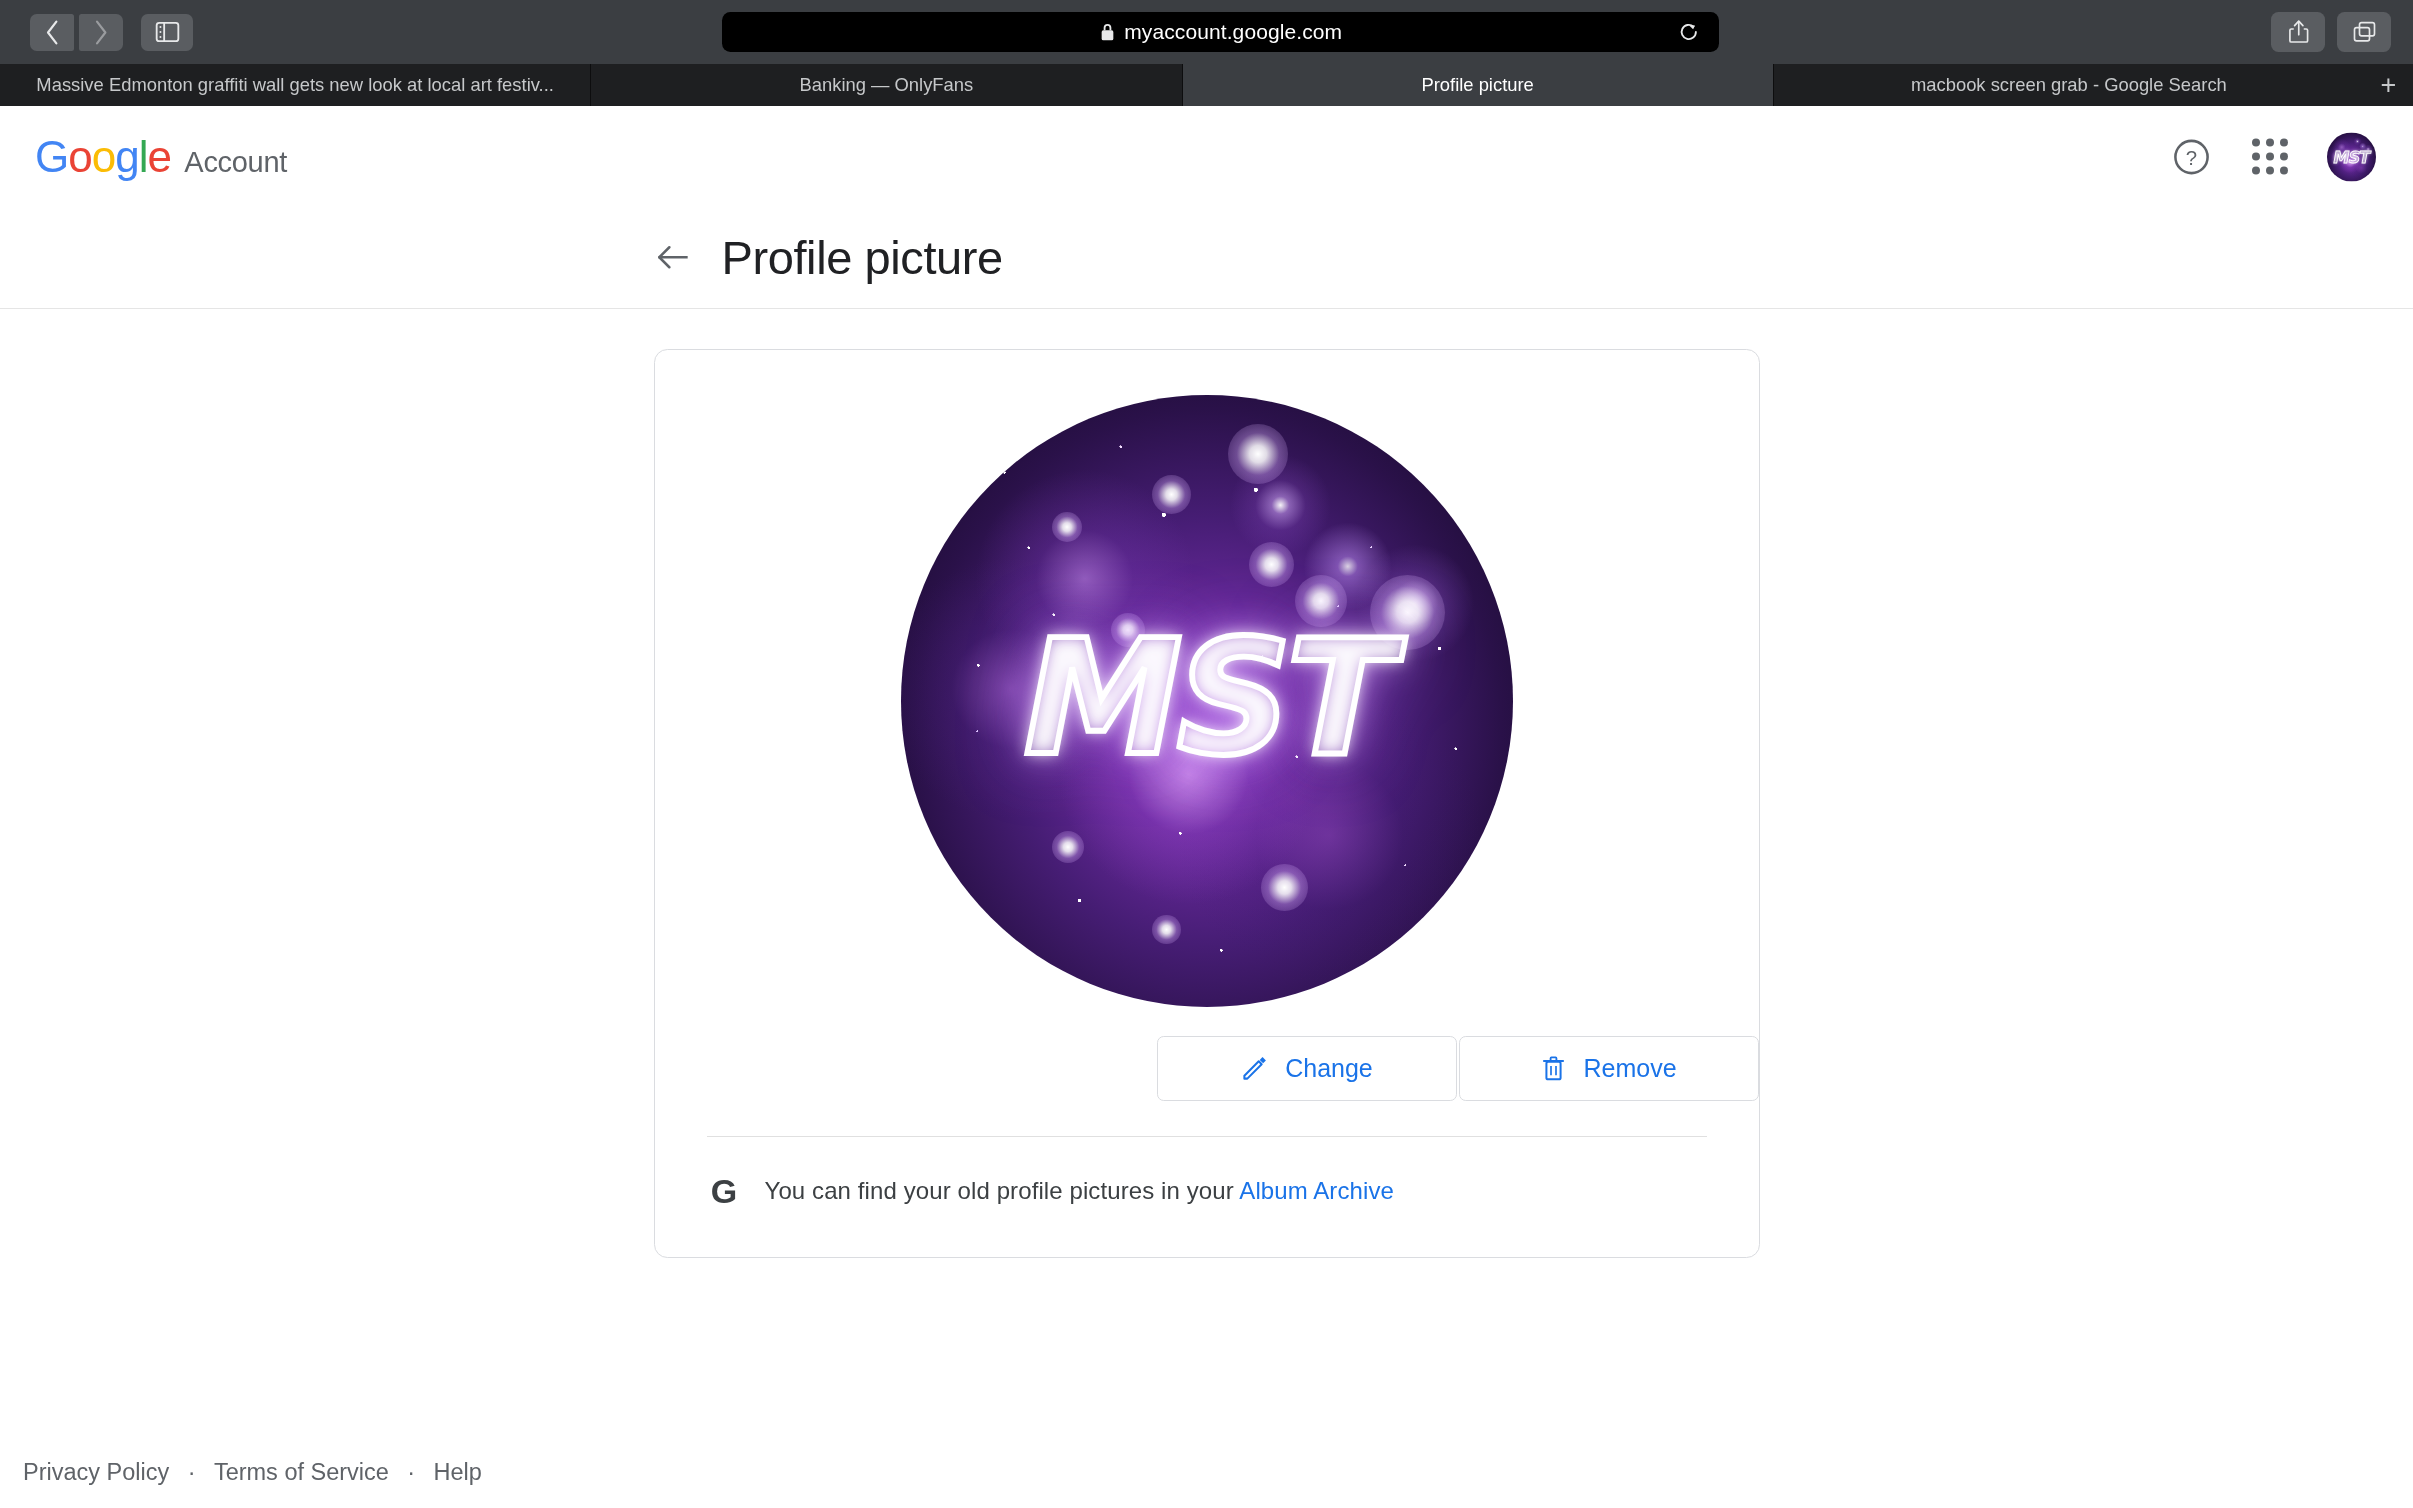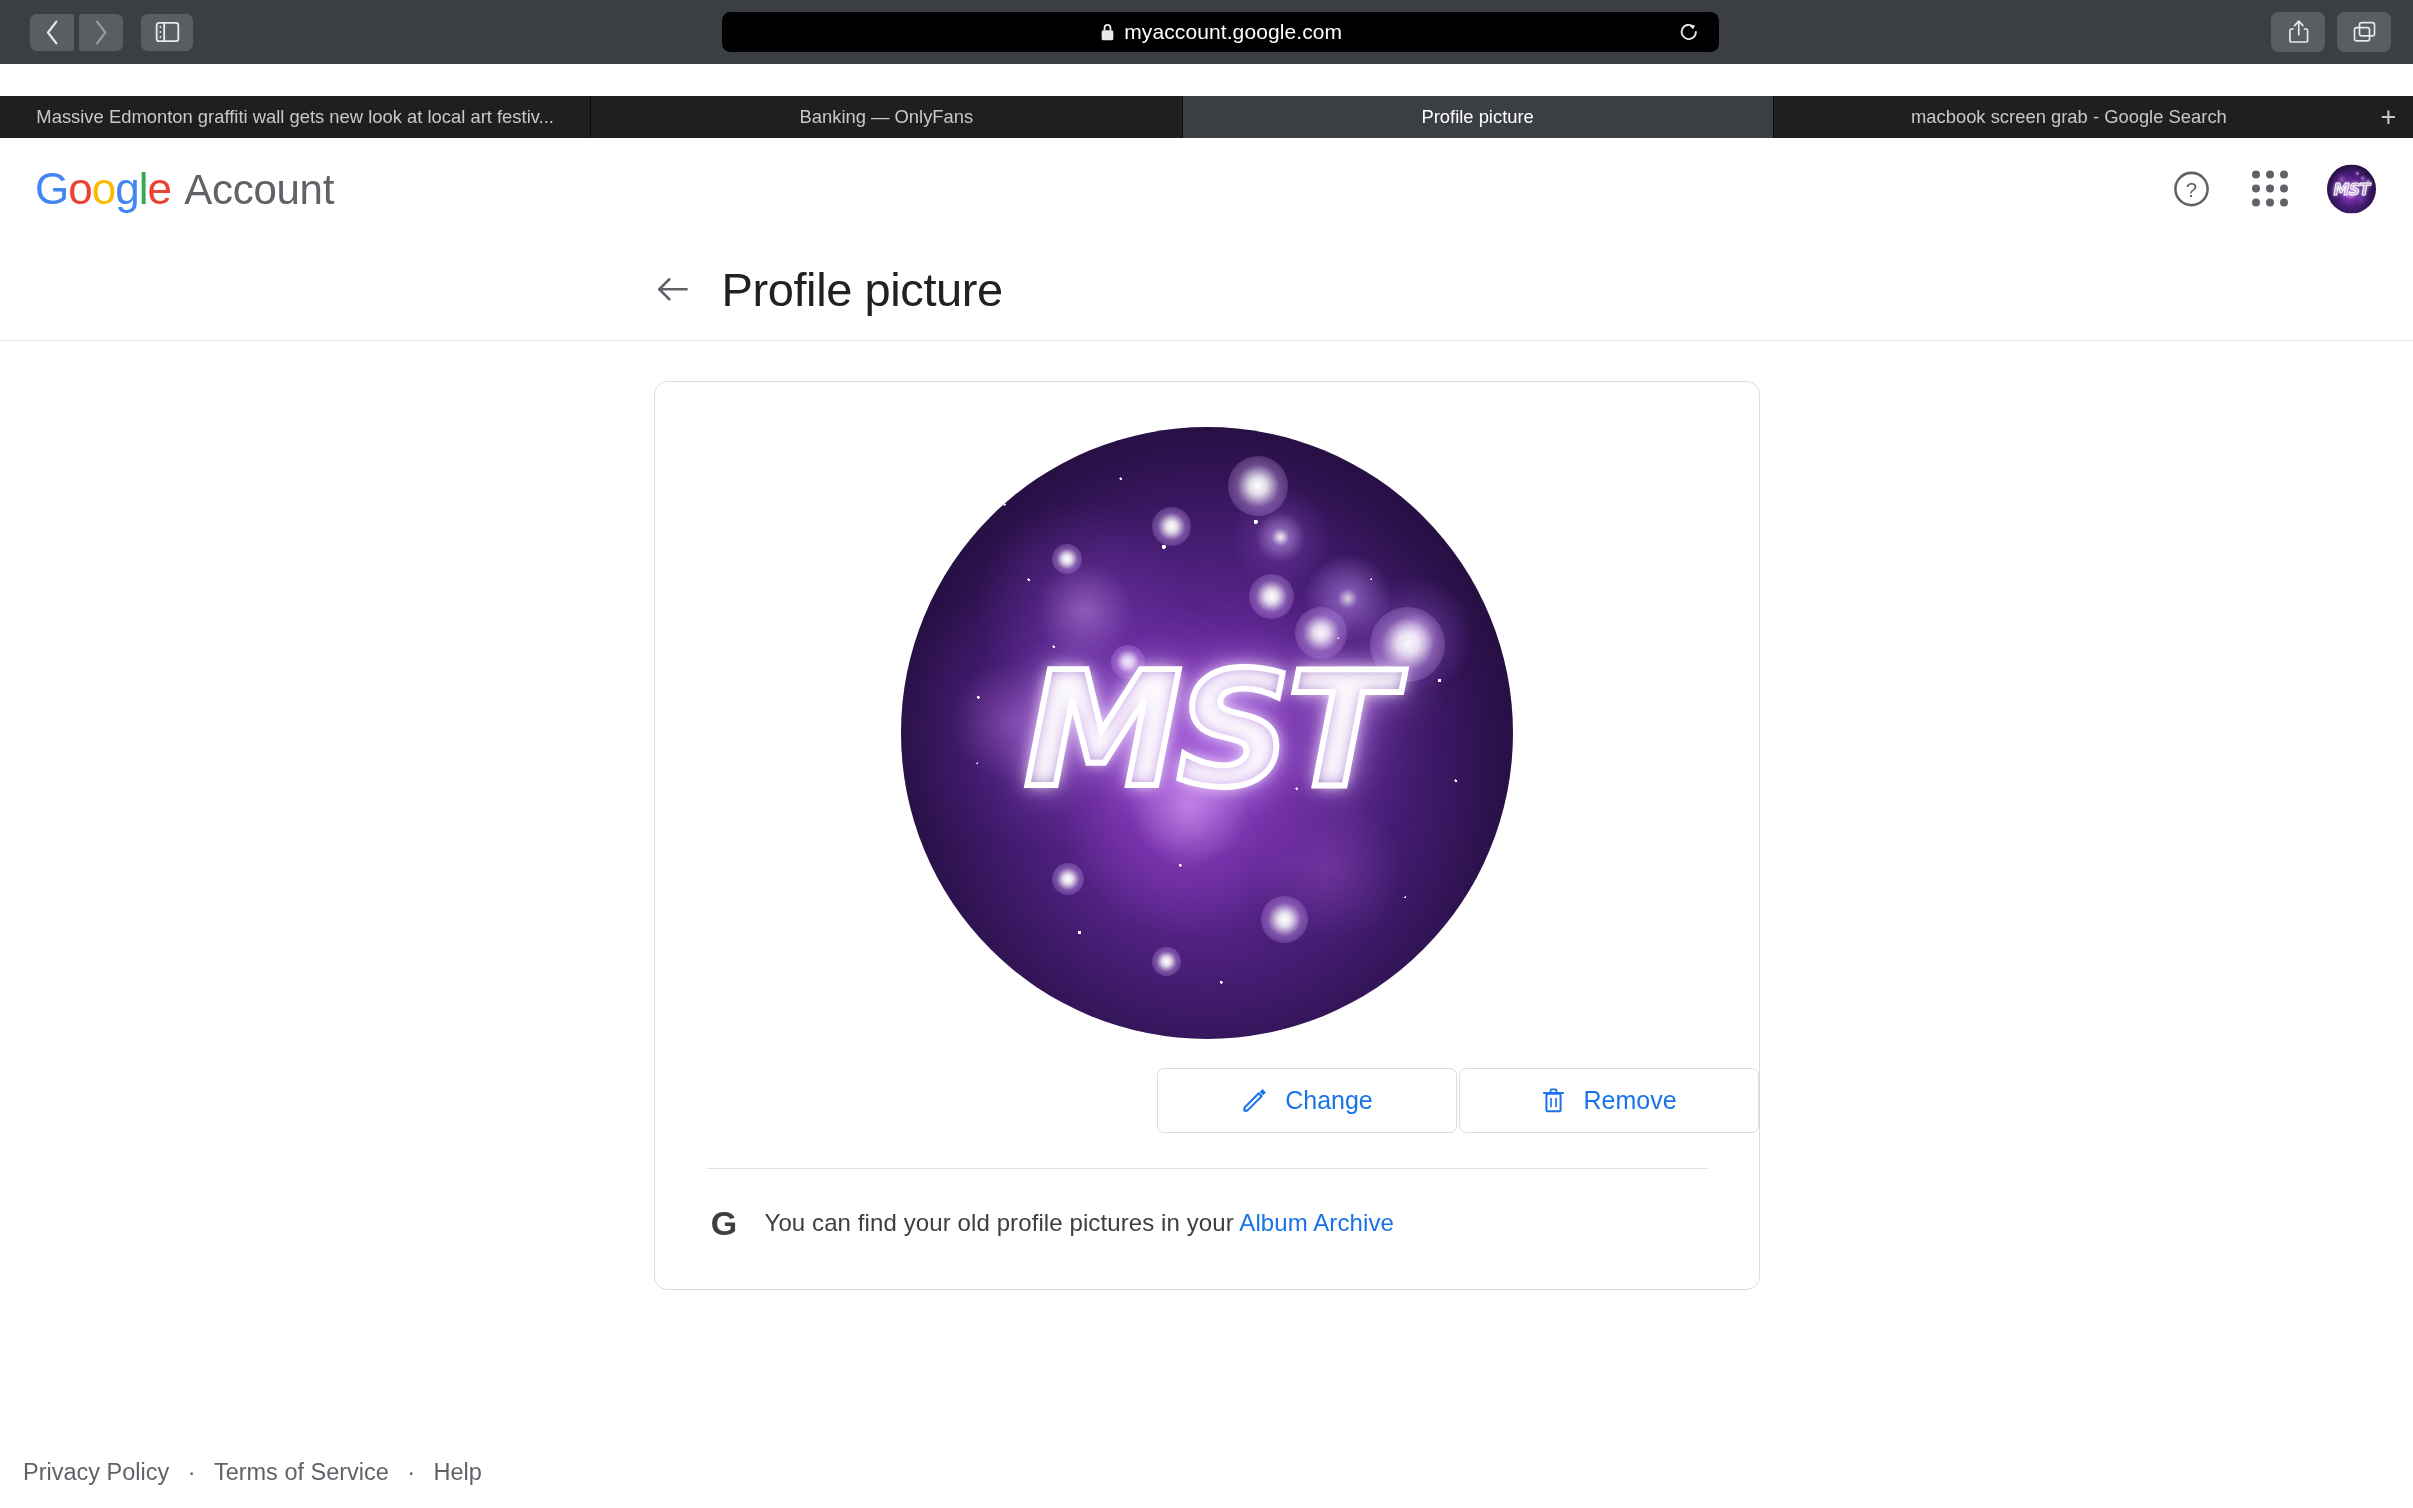--- a/index.html
+++ b/index.html
@@ -105,21 +105,20 @@
     justify-content: center;
   }
 
   
   .tab-bar {
     width: 2413px;
     height: 42px;
     background: #1e1f21;
     display: flex;
     position: relative;
-    margin-top: 32px;
   }
   .tab {
     flex: 1 1 0;
     height: 42px;
     display: flex;
     align-items: center;
     justify-content: center;
     color: #c6c8ca;
     font-size: 18.4px;
     border-right: 0.8px solid #0d0d0e;
@@ -172,21 +171,21 @@
     font-size: 44px;
     letter-spacing: -1px;
   }
   .g-logo span { font-weight: 400; }
   .c-blue { color: #4285F4; }
   .c-red { color: #EA4335; }
   .c-yellow { color: #FBBC05; }
   .c-green { color: #34A853; }
   .account-word {
     color: #5f6368;
-    font-size: 42px;
+    font-size: 29px;
     margin-left: 13.4px;
     font-weight: 400;
     letter-spacing: -0.3px;
   }
   .header-right {
     position: absolute;
     right: 37px;
     top: 50%;
     transform: translateY(-50%);
     display: flex;

